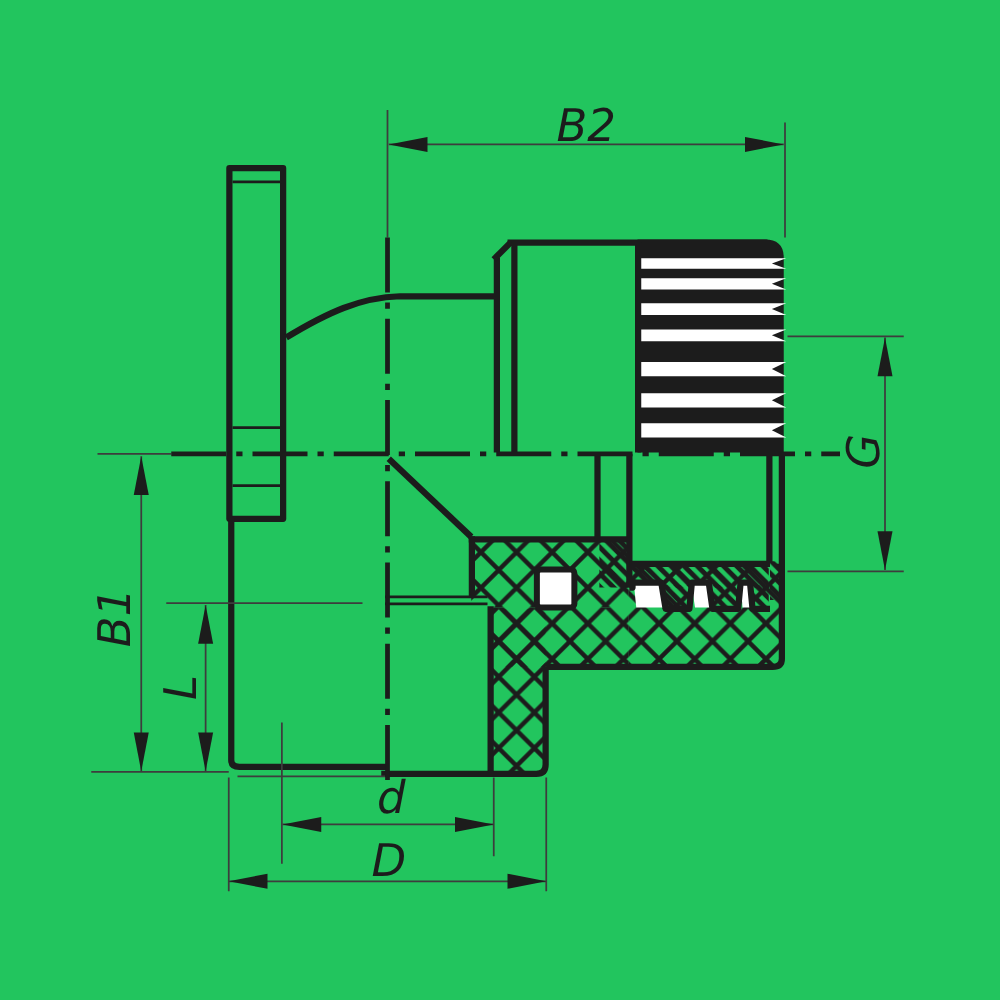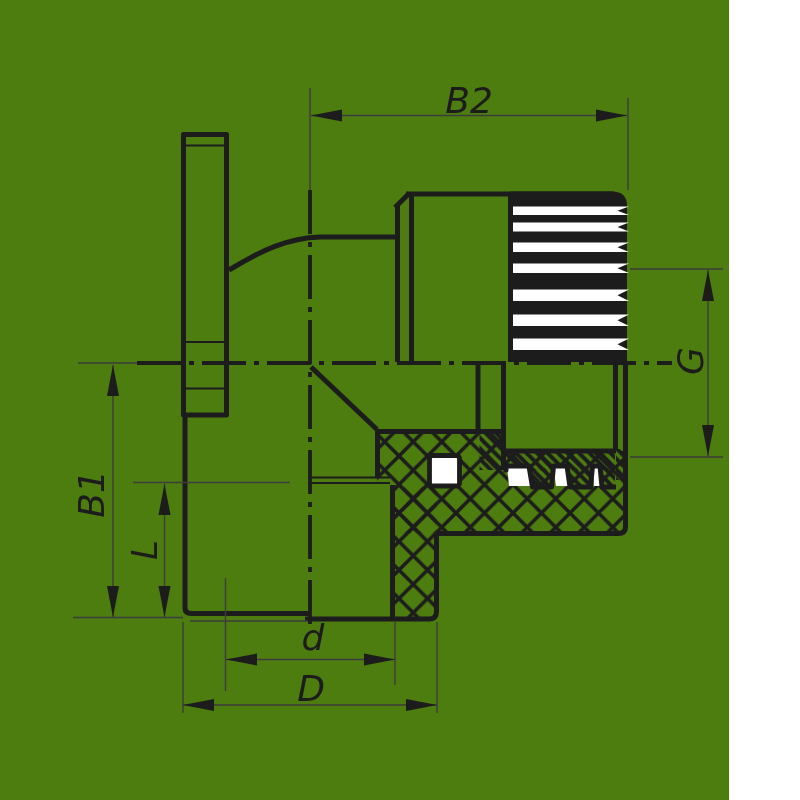--- a/index.html
+++ b/index.html
@@ -1,16 +1,16 @@
 <!DOCTYPE html>
 <html><head>
 <meta charset="utf-8">
 <style>
   html,body{margin:0;padding:0;background:#ffffff;}
-  .canvas{position:relative;width:729px;height:800px;background:#4d7c0f;overflow:hidden;
+  .canvas{position:relative;width:800px;height:800px;background:#22c55e;overflow:hidden;
           font-family:"DejaVu Sans",sans-serif;}
   svg{display:block;}
   .dim-label{font-family:"DejaVu Sans",sans-serif;font-style:italic;font-size:36px;
              fill:#1c1c1c;}
   .thick{stroke:#1c1c1c;stroke-width:5;fill:none;stroke-linecap:butt;stroke-linejoin:round;}
   .thin{stroke:#3d3d3d;stroke-width:1.4;fill:none;}
   .med{stroke:#1c1c1c;stroke-width:2.2;fill:none;}
   .cl{stroke:#1c1c1c;stroke-width:3.8;fill:none;stroke-dasharray:44 8 5 8;}
   .arrow{fill:#1c1c1c;stroke:none;}
 </style>

